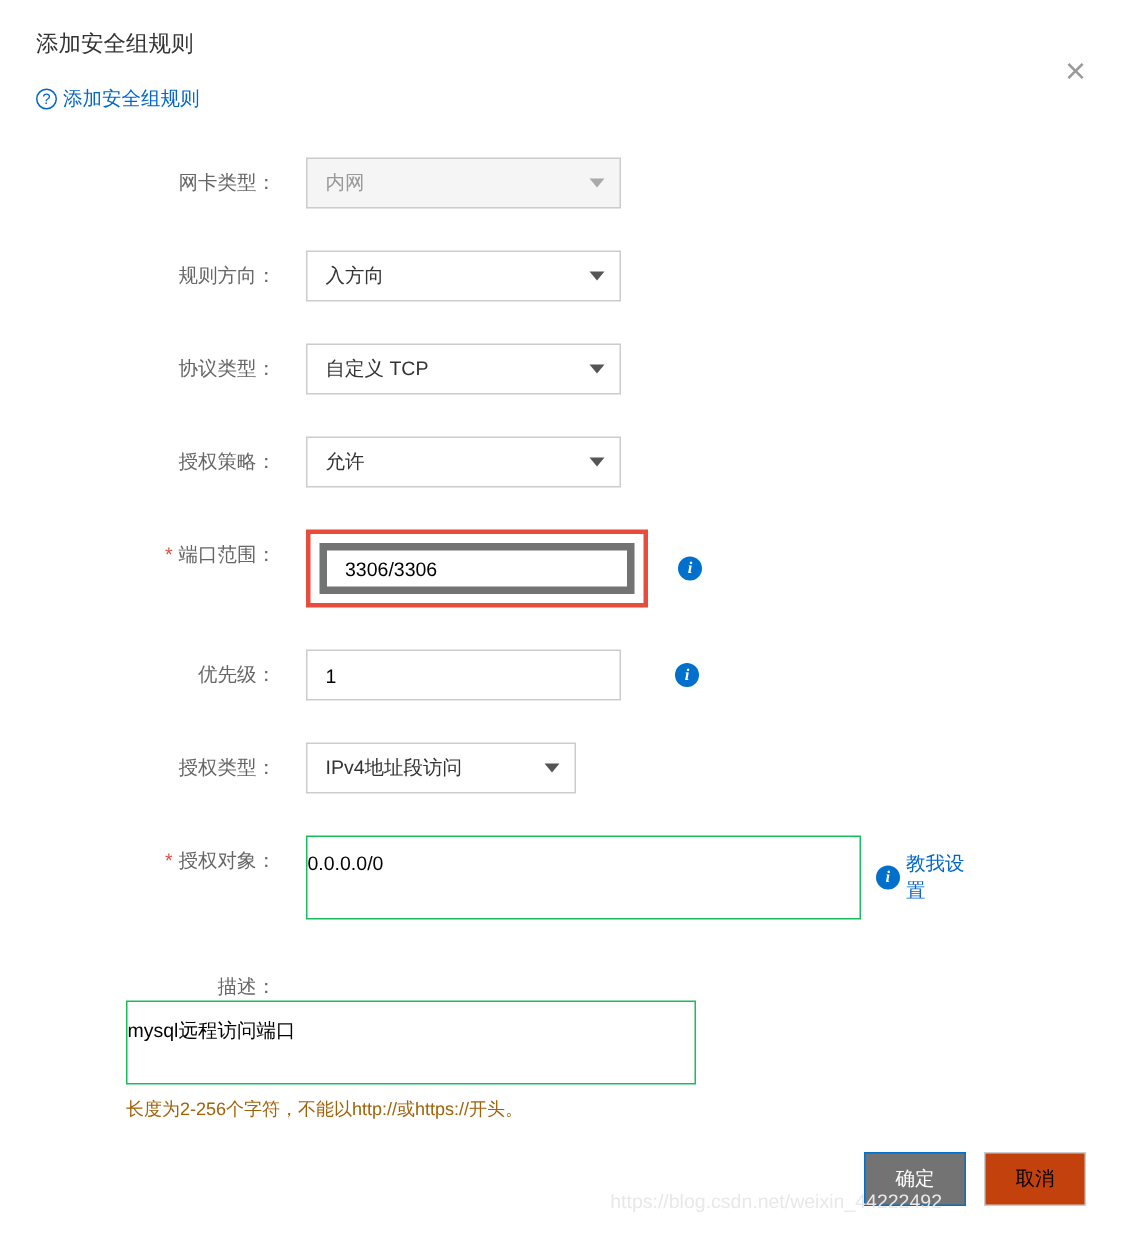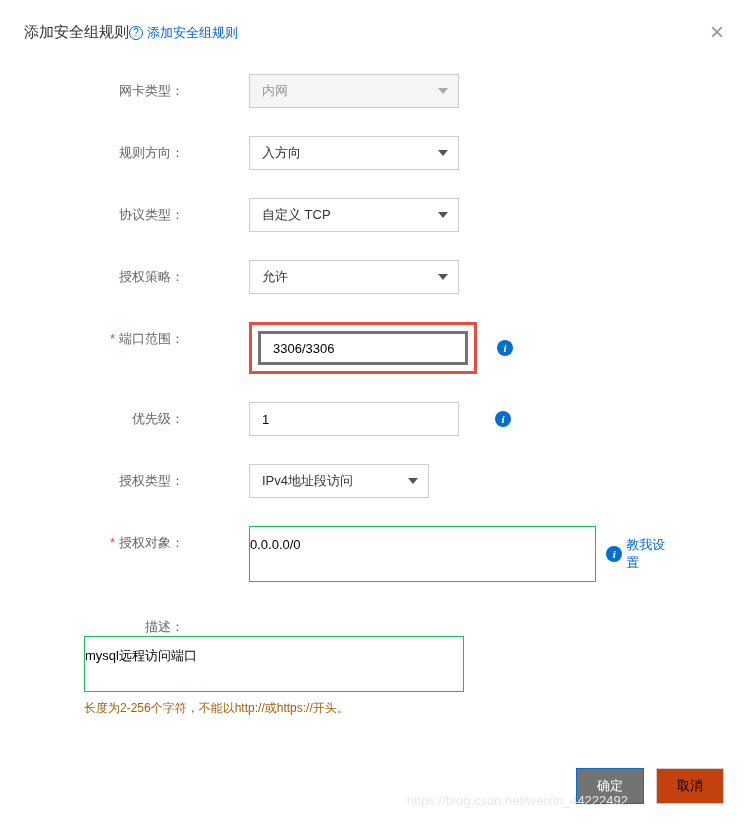--- a/index.html
+++ b/index.html
@@ -20,22 +20,23 @@
       padding: 20px 24px;
     }
     .dialog-header {
       display: flex;
       align-items: center;
       justify-content: space-between;
       margin-bottom: 30px;
     }
     .dialog-title-wrap {
       display: flex;
-      align-items: flex-end;
-      gap: 0;
+      align-items: flex-start;
+      gap: 18px;
+      flex-direction: column;
     }
     .dialog-title {
       font-size: 15px;
       font-weight: normal;
       color: #333;
     }
     .dialog-subtitle-wrap {
       display: flex;
       align-items: center;
       gap: 4px;
@@ -79,21 +80,20 @@
     }
     .required {
       color: #e74c3c;
       margin-right: 4px;
     }
     .form-control-wrap {
       display: flex;
       align-items: center;
       gap: 10px;
       flex: 1;
-      margin-left: 45px;
     }
     .select-box {
       position: relative;
       width: 210px;
       height: 34px;
       border: 1px solid #ccc;
       background: #fff;
       display: flex;
       align-items: center;
       padding: 0 12px;
@@ -123,21 +123,21 @@
     }
     .input-box {
       width: 210px;
       height: 34px;
       border: 1px solid #ccc;
       padding: 0 12px;
       font-size: 13px;
       outline: none;
     }
     .input-box.green {
-      border: 3px solid #737373;
+      border: 5px solid #737373;
     }
     .red-highlight {
       border: 3px solid #e74c3c;
       padding: 6px;
       display: inline-block;
     }
     .red-highlight .input-box {
       margin: 0;
     }
     .info-icon {

